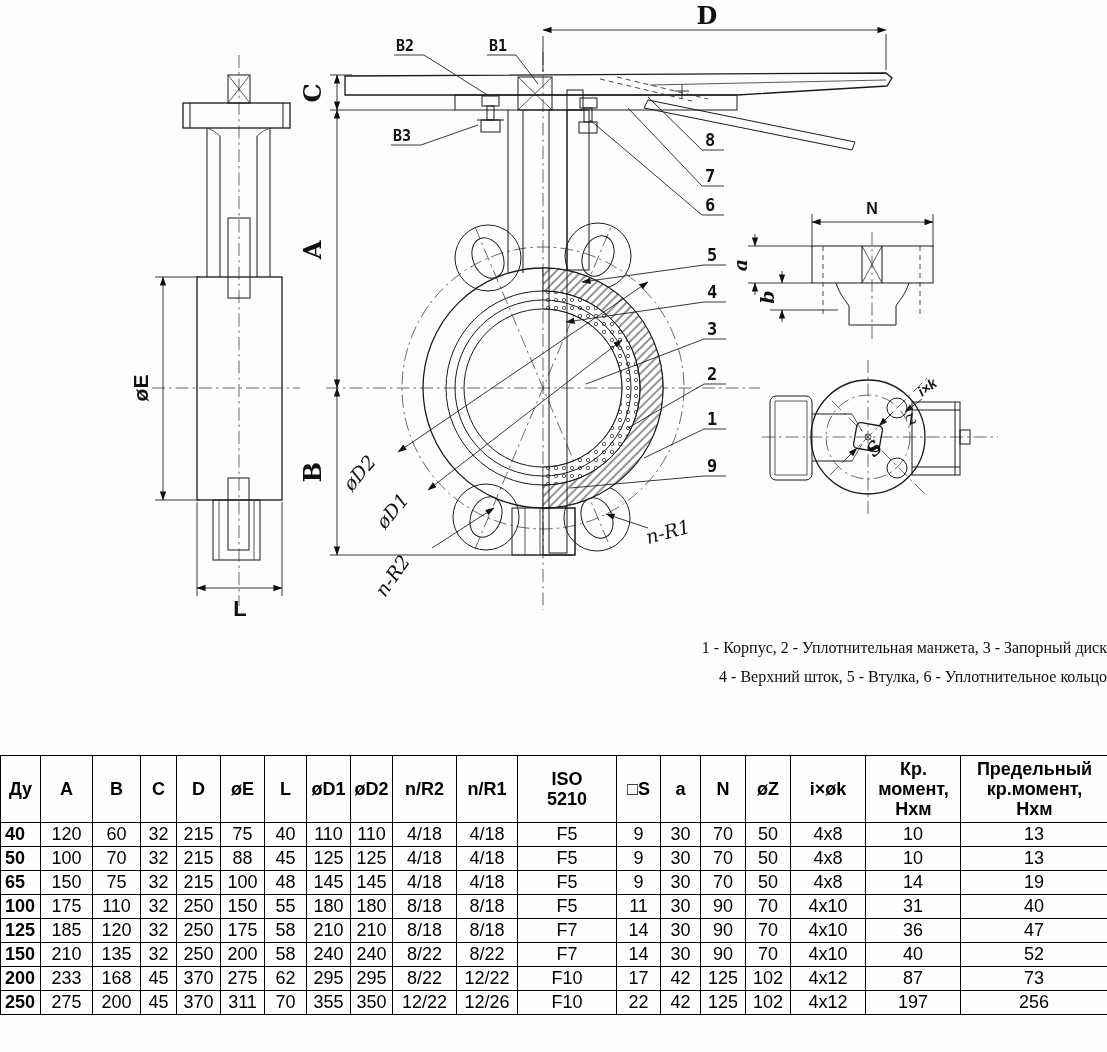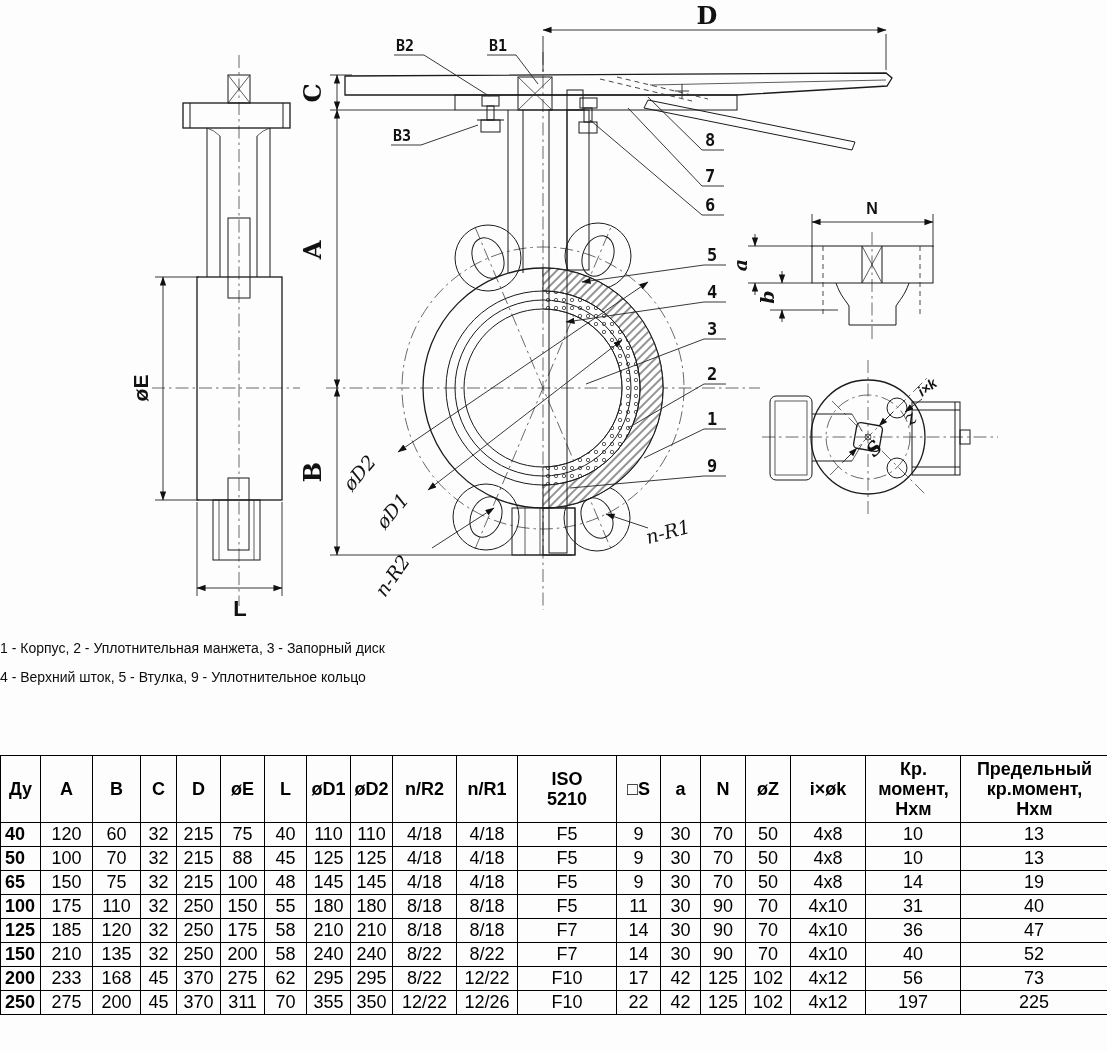--- a/index.html
+++ b/index.html
@@ -15,22 +15,22 @@
   .cl{stroke:#444;stroke-width:.8;fill:none;stroke-dasharray:13 4 2.5 4;}
   .dash{stroke:#333;stroke-width:.9;fill:none;stroke-dasharray:5 4;}
   .dim{stroke:#222;stroke-width:.9;fill:none;}
   .serifL{font-family:"DejaVu Serif",serif;font-weight:bold;font-size:24px;}
   .iso{font-family:"DejaVu Serif",serif;font-style:italic;font-size:19px;}
   .mono{font-family:"DejaVu Sans Mono",monospace;font-weight:bold;font-size:17px;}
   .monoS{font-family:"DejaVu Sans Mono",monospace;font-weight:bold;font-size:15px;}
   .sansB{font-family:"Liberation Sans",sans-serif;font-weight:bold;}
 
   
-  .legend{padding-top:12px;height:121px;text-align:left;
-          font-family:Liberation Sans, sans-serif;font-size:14px;line-height:28.5px;color:#0d0d0d;}
+  .legend{padding-top:12px;height:121px;text-align:right;
+          font-family:Liberation Serif, serif;font-size:16px;line-height:28.5px;color:#0d0d0d;}
 
   
   table.dims{border-collapse:collapse;table-layout:fixed;width:1107px;margin-top:0;}
   table.dims th,table.dims td{border:1px solid #000;padding:0 2px;overflow:hidden;
        font-family:"Liberation Sans",sans-serif;font-size:18px;text-align:center;vertical-align:middle;}
   table.dims thead th{font-weight:bold;height:66px;white-space:pre-line;line-height:20px;}
   table.dims tbody tr{height:24px;}
   table.dims tbody td{font-weight:normal;}
   table.dims tbody td.du{font-weight:bold;text-align:left;padding-left:4px;}
   table.dims thead th.hleft{text-align:center;padding-left:3px;}
@@ -290,21 +290,21 @@
 
       <text class="sansB" font-size="14" font-style="italic" transform="translate(922,397) rotate(-36)">i×k</text>
       <line class="dim" x1="922" y1="399" x2="905" y2="412" marker-end="url(#ar)"></line>
       <text class="iso" font-size="12" transform="translate(910,426) rotate(-36)">z</text>
     </g>
   </svg>
   </div>
 
   <div class="legend">
     <div>1 - Корпус, 2 - Уплотнительная манжета, 3 - Запорный диск</div>
-    <div>4 - Верхний шток, 5 - Втулка, 9 - Уплотнительное кольцо</div>
+    <div>4 - Верхний шток, 5 - Втулка, 6 - Уплотнительное кольцо</div>
   </div>
 
   <table class="dims">
     <colgroup>
         <col style="width: 40px;">
         <col style="width: 52px;">
         <col style="width: 48px;">
         <col style="width: 36px;">
         <col style="width: 44px;">
         <col style="width: 44px;">
@@ -488,21 +488,21 @@
           <td>295</td>
           <td>295</td>
           <td>8/22</td>
           <td>12/22</td>
           <td>F10</td>
           <td>17</td>
           <td>42</td>
           <td>125</td>
           <td>102</td>
           <td>4x12</td>
-          <td>56</td>
+          <td>87</td>
           <td>73</td>
         </tr>
         <tr>
           <td class="du">250</td>
           <td>275</td>
           <td>200</td>
           <td>45</td>
           <td>370</td>
           <td>311</td>
           <td>70</td>
@@ -510,18 +510,18 @@
           <td>350</td>
           <td>12/22</td>
           <td>12/26</td>
           <td>F10</td>
           <td>22</td>
           <td>42</td>
           <td>125</td>
           <td>102</td>
           <td>4x12</td>
           <td>197</td>
-          <td>225</td>
+          <td>256</td>
         </tr>
       </tbody>
   </table>
 
 </div>
 
 </body></html>

